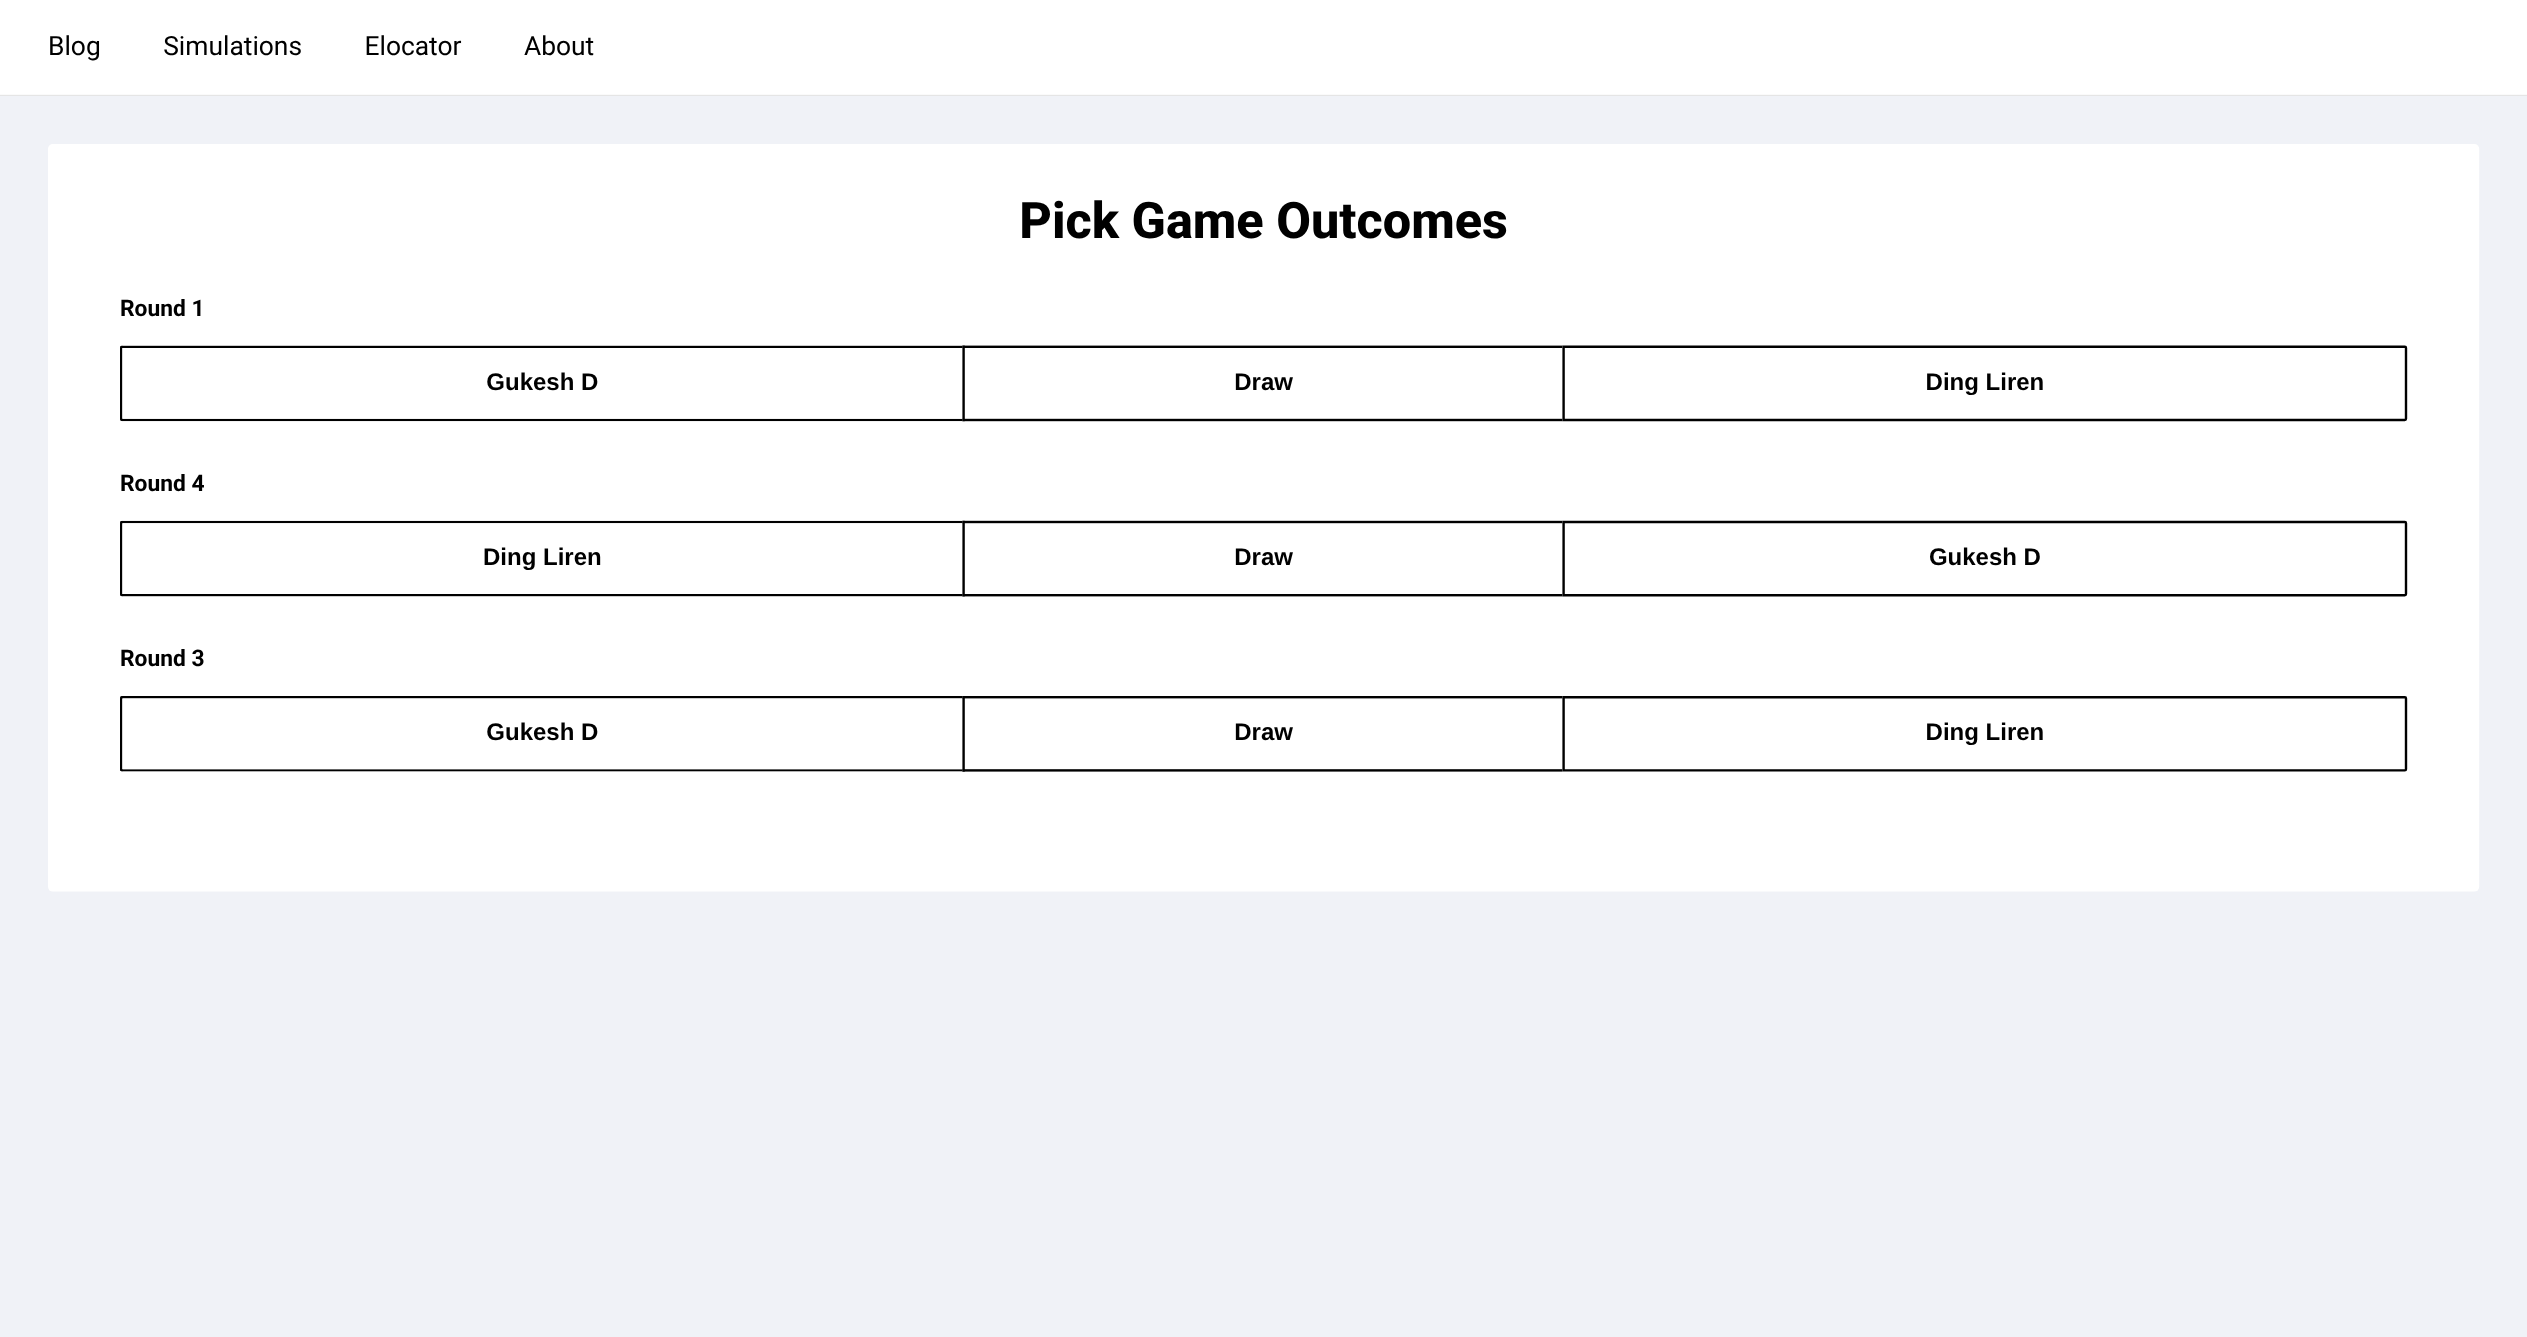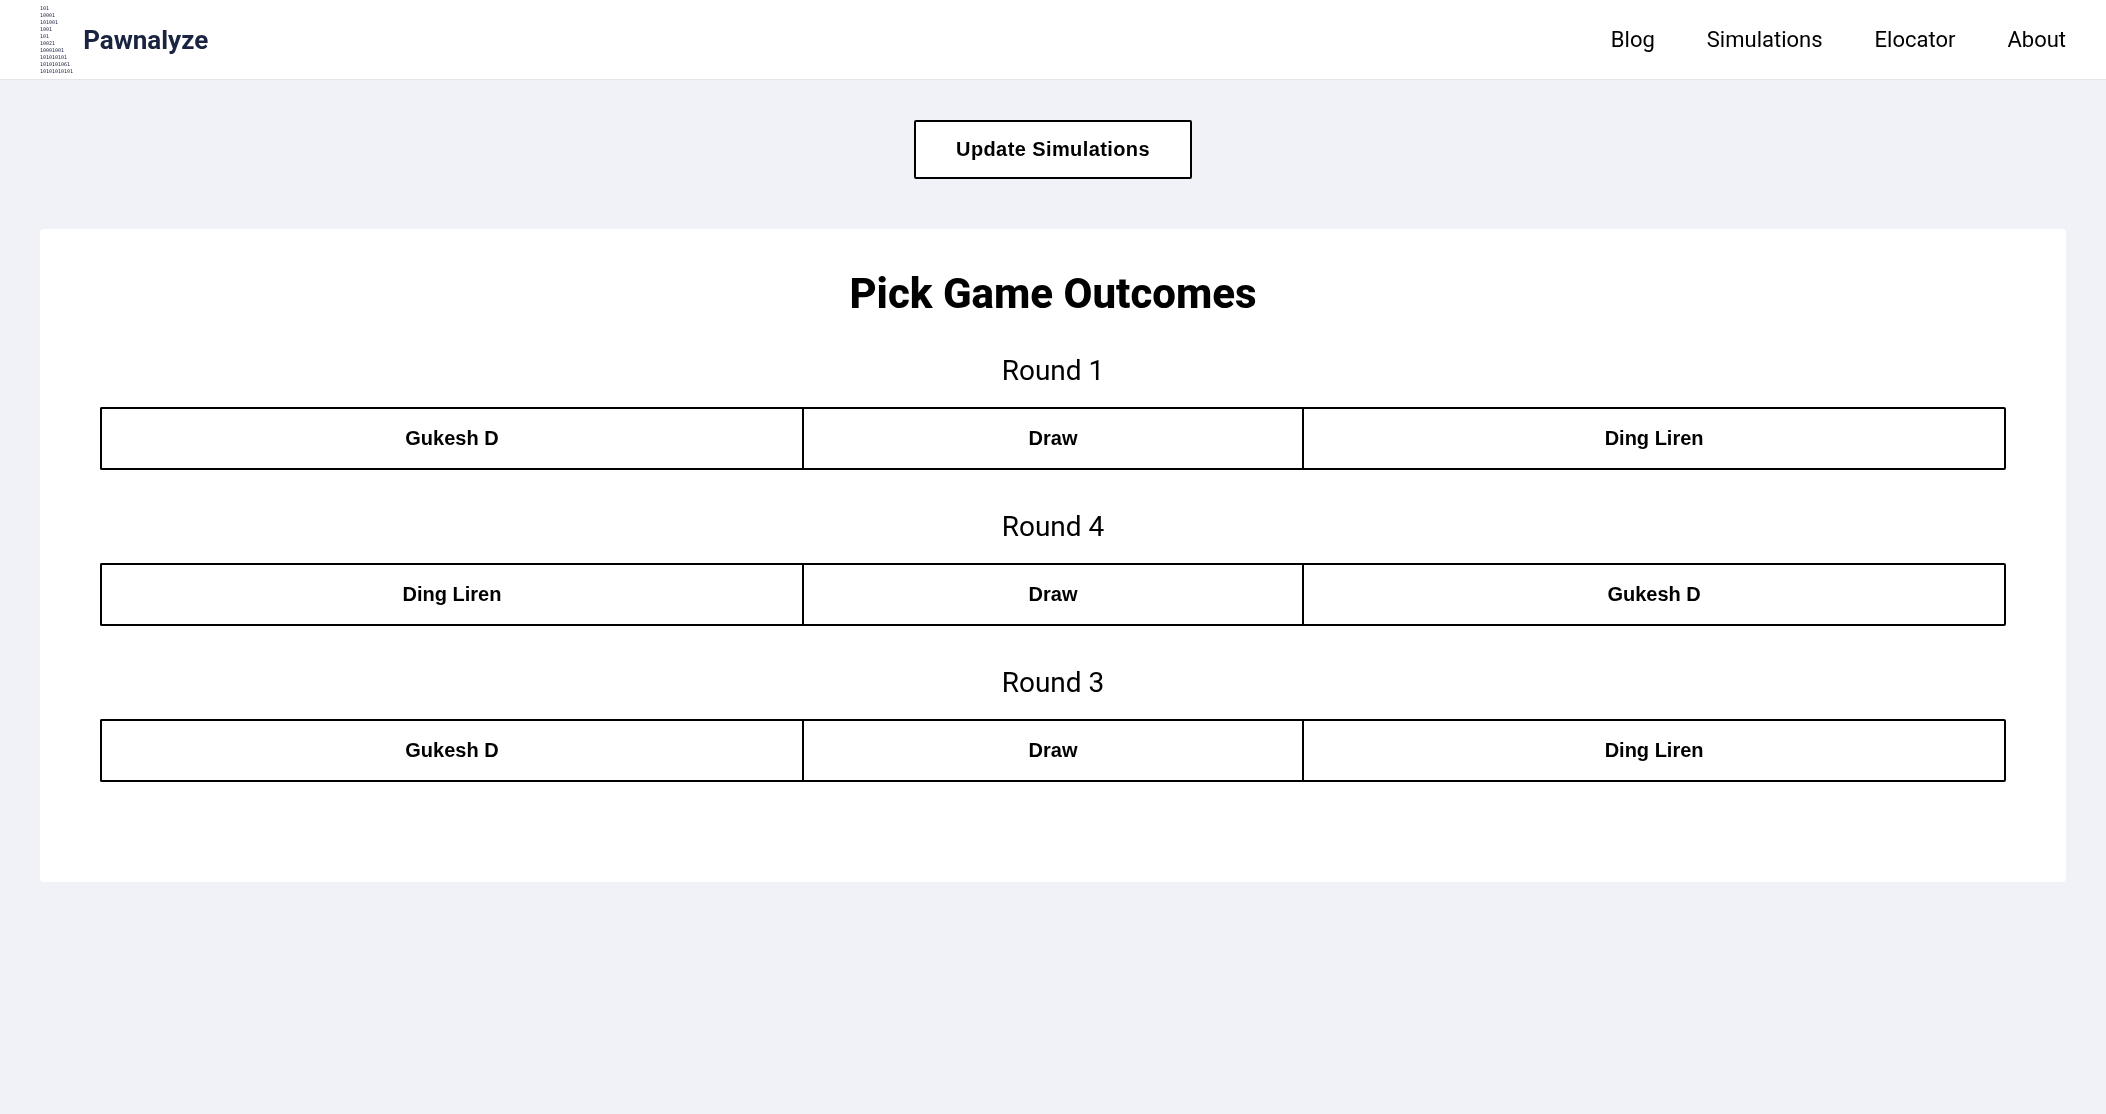--- a/index.html
+++ b/index.html
@@ -102,23 +102,23 @@
       font-weight: 800;
       margin-bottom: 36px;
     }
 
     
     .round-section {
       margin-bottom: 40px;
     }
 
     .round-label {
-      text-align: center;
-      font-size: 28px;
-      font-weight: 400;
+      text-align: left;
+      font-size: 19px;
+      font-weight: 700;
       margin-bottom: 20px;
     }
 
     
     .outcome-row {
       display: flex;
       width: 100%;
     }
 
     .outcome-btn {
@@ -147,48 +147,30 @@
     }
 
     .outcome-btn.draw {
       flex: 0.7;
     }
   </style>
 </head>
 <body>
 
 <nav class="navbar">
-  <a class="navbar-brand" href="#">
-    <div class="brand-icon">
-      <span>101</span>
-      <span>10001</span>
-      <span>101001</span>
-      <span>1001</span>
-      <span>101</span>
-      <span>10021</span>
-      <span>10001001</span>
-      <span>101010101</span>
-      <span>1010101061</span>
-      <span>10101010101</span>
-    </div>
-    <span class="brand-name">Pawnalyze</span>
-  </a>
   <div class="navbar-links">
     <a class="nav-link" href="#">Blog</a>
     <a class="nav-link" href="#">Simulations</a>
     <a class="nav-link" href="#">Elocator</a>
     <a class="nav-link" href="#">About</a>
   </div>
 </nav>
 
 <div class="main-content">
 
-  <div class="update-btn-wrapper">
-    <button class="update-btn">Update Simulations</button>
-  </div>
 
   <div class="inner-container">
 
     <h1 class="page-title">Pick Game Outcomes</h1>
 
     <div class="round-section">
       <h2 class="round-label">Round 1</h2>
       <div class="outcome-row">
         <button class="outcome-btn">Gukesh D</button>
         <button class="outcome-btn draw">Draw</button>

